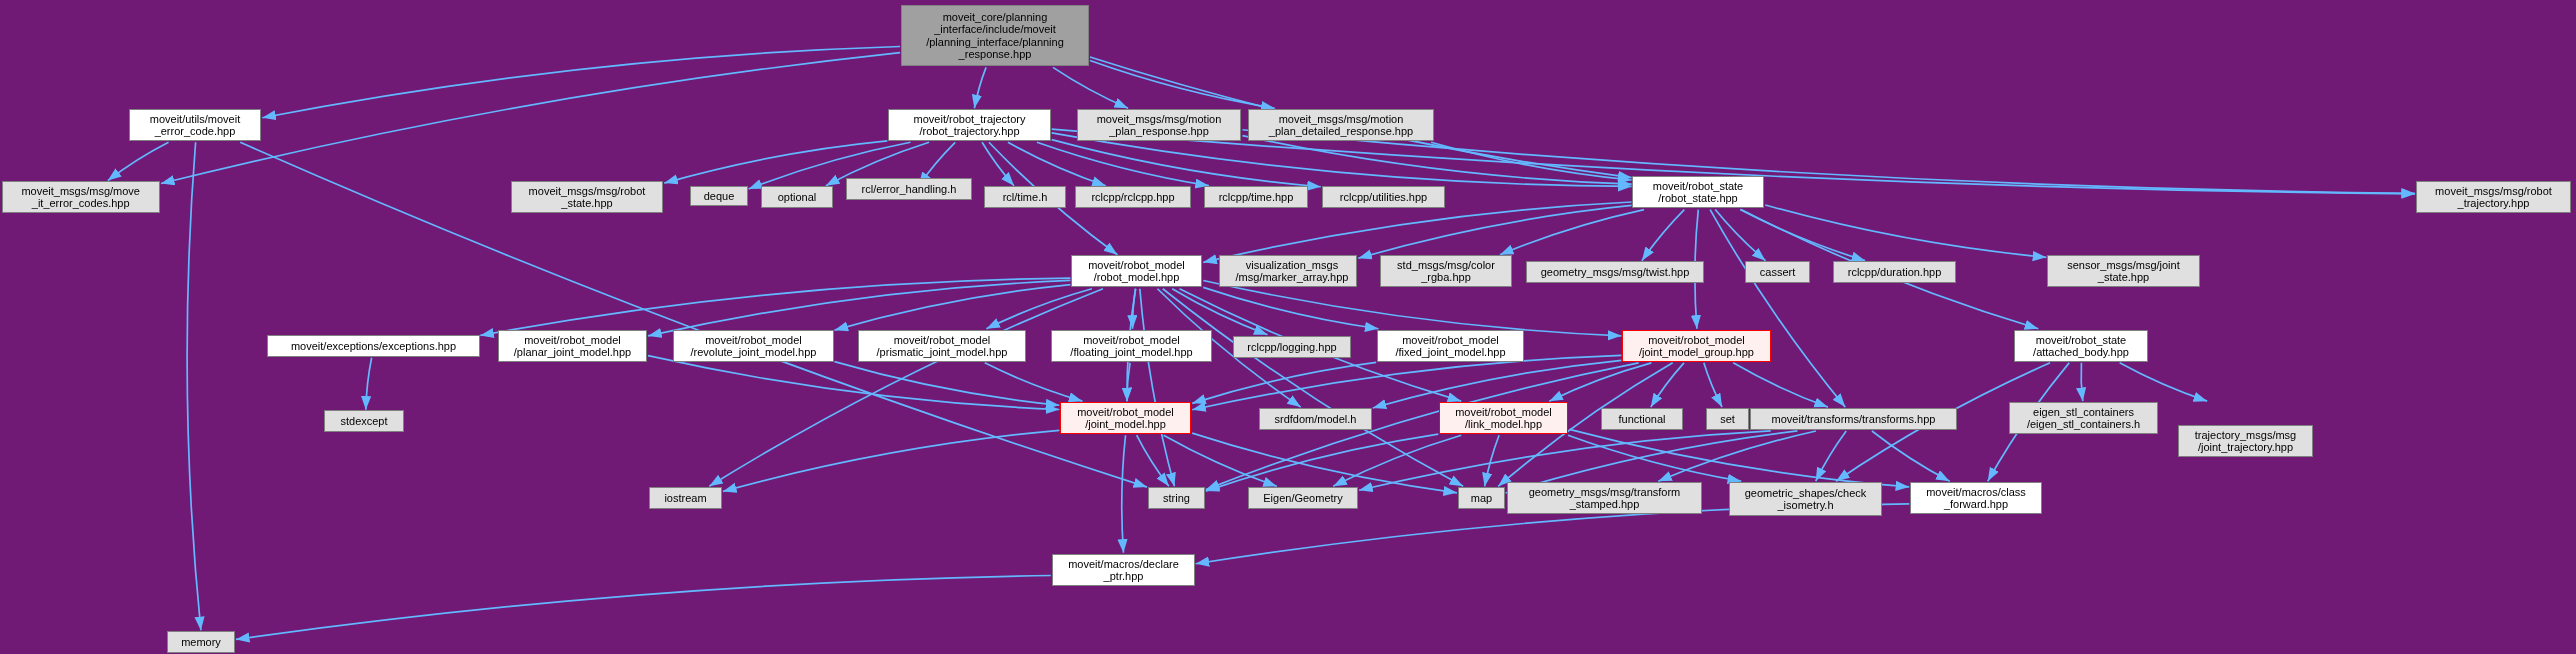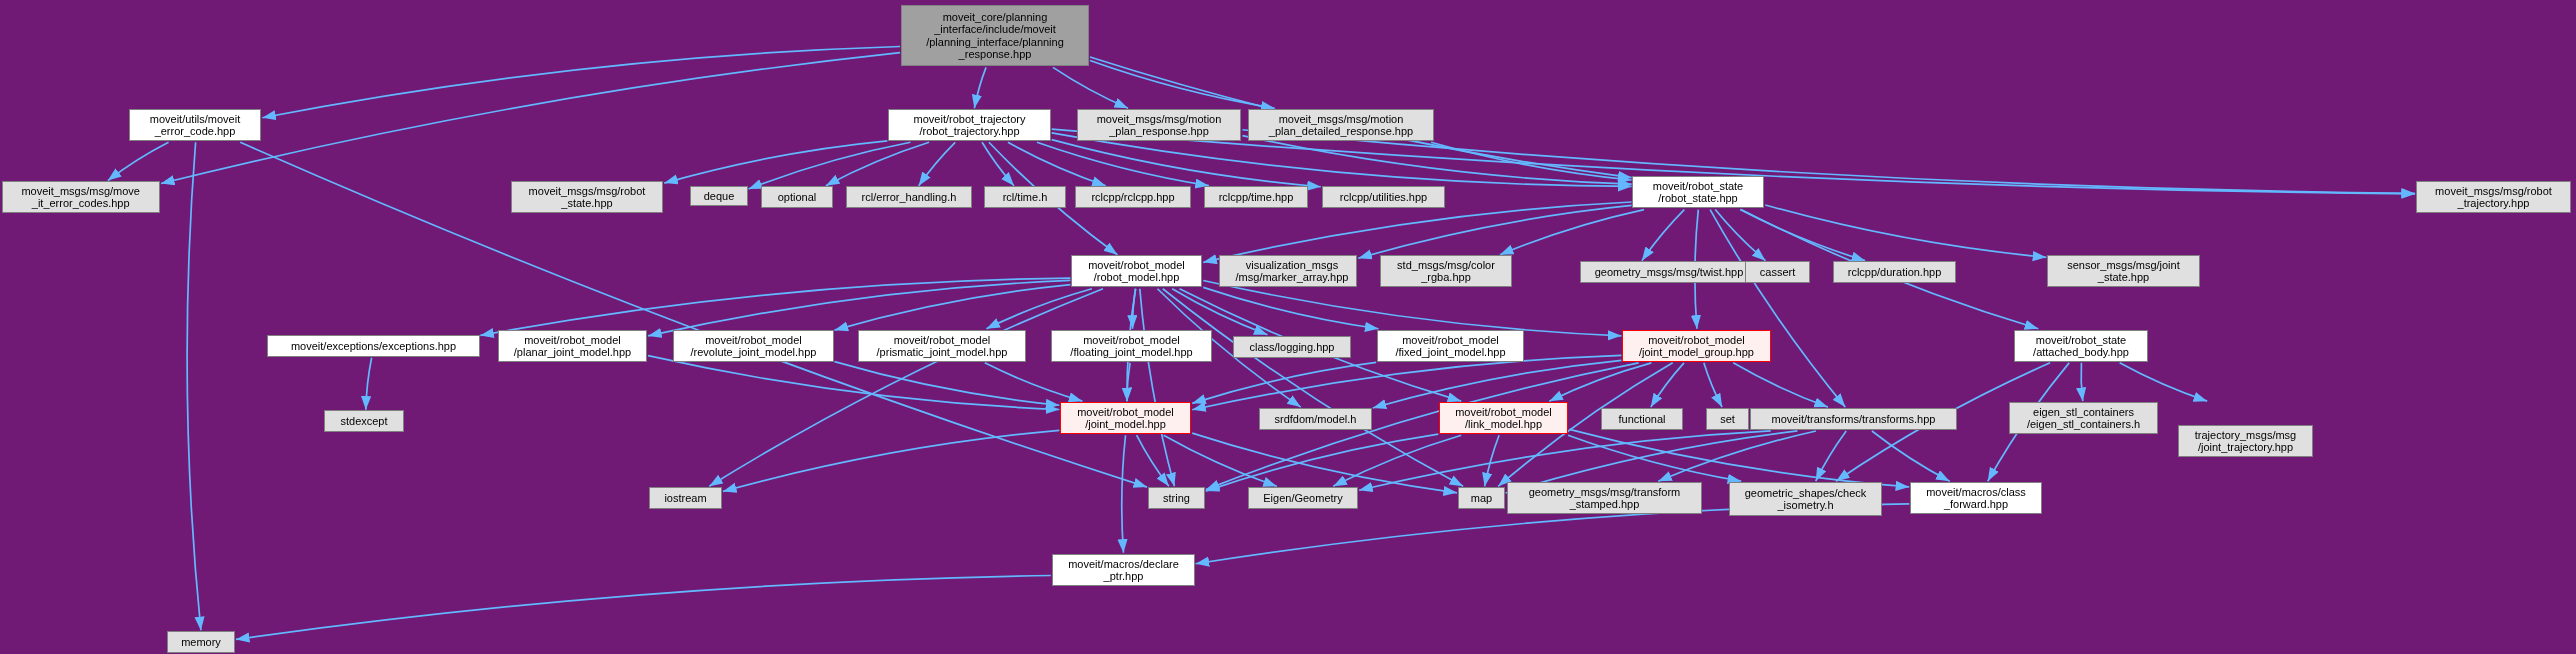--- a/index.html
+++ b/index.html
@@ -121,50 +121,50 @@
       <div class="node" style="left: 1077px; top: 109px; width: 164px; height: 32px; font-size: 11px;"><span>moveit_msgs/msg/motion
 _plan_response.hpp</span></div>
       <div class="node" style="left: 1248px; top: 109px; width: 186px; height: 32px; font-size: 11px;"><span>moveit_msgs/msg/motion
 _plan_detailed_response.hpp</span></div>
       <div class="node" style="left: 1.7px; top: 181px; width: 158px; height: 32px; font-size: 11px;"><span>moveit_msgs/msg/move
 _it_error_codes.hpp</span></div>
       <div class="node" style="left: 511px; top: 181px; width: 152px; height: 32px; font-size: 11px;"><span>moveit_msgs/msg/robot
 _state.hpp</span></div>
       <div class="node" style="left: 690px; top: 186px; width: 58px; height: 20px; font-size: 11px;"><span>deque</span></div>
       <div class="node" style="left: 761px; top: 186px; width: 72px; height: 22px; font-size: 11px;"><span>optional</span></div>
-      <div class="node" style="left: 846px; top: 186px; width: 126px; height: 22px; font-size: 11px;"><span>rcl/error_handling.h</span></div>
+      <div class="node" style="left: 846px; top: 178px; width: 126px; height: 22px; font-size: 11px;"><span>rcl/error_handling.h</span></div>
       <div class="node" style="left: 984px; top: 186px; width: 82px; height: 22px; font-size: 11px;"><span>rcl/time.h</span></div>
       <div class="node" style="left: 1075px; top: 186px; width: 116px; height: 22px; font-size: 11px;"><span>rclcpp/rclcpp.hpp</span></div>
       <div class="node" style="left: 1204px; top: 186px; width: 104px; height: 22px; font-size: 11px;"><span>rclcpp/time.hpp</span></div>
       <div class="node" style="left: 1322px; top: 186px; width: 123px; height: 22px; font-size: 11px;"><span>rclcpp/utilities.hpp</span></div>
       <div class="node white" style="left: 1632px; top: 176px; width: 132px; height: 32px; font-size: 11px;"><span>moveit/robot_state
 /robot_state.hpp</span></div>
       <div class="node" style="left: 2416px; top: 181px; width: 155px; height: 32px; font-size: 11px;"><span>moveit_msgs/msg/robot
 _trajectory.hpp</span></div>
       <div class="node white" style="left: 1071px; top: 255px; width: 131px; height: 32px; font-size: 11px;"><span>moveit/robot_model
 /robot_model.hpp</span></div>
       <div class="node" style="left: 1219px; top: 255px; width: 138px; height: 32px; font-size: 11px; padding-left: 8px;"><span>visualization_msgs
 /msg/marker_array.hpp</span></div>
       <div class="node" style="left: 1380px; top: 255px; width: 132px; height: 32px; font-size: 11px;"><span>std_msgs/msg/color
 _rgba.hpp</span></div>
-      <div class="node" style="left: 1580px; top: 261px; width: 178px; height: 22px; font-size: 11px;"><span>geometry_msgs/msg/twist.hpp</span></div>
+      <div class="node" style="left: 1526px; top: 261px; width: 178px; height: 22px; font-size: 11px;"><span>geometry_msgs/msg/twist.hpp</span></div>
       <div class="node" style="left: 1745px; top: 261px; width: 65px; height: 22px; font-size: 11px;"><span>cassert</span></div>
       <div class="node" style="left: 1833px; top: 261px; width: 123px; height: 22px; font-size: 11px;"><span>rclcpp/duration.hpp</span></div>
       <div class="node" style="left: 2047px; top: 255px; width: 153px; height: 32px; font-size: 11px;"><span>sensor_msgs/msg/joint
 _state.hpp</span></div>
       <div class="node white" style="left: 267px; top: 335px; width: 213px; height: 22px; font-size: 11px;"><span>moveit/exceptions/exceptions.hpp</span></div>
       <div class="node white" style="left: 498px; top: 330px; width: 149px; height: 32px; font-size: 11px;"><span>moveit/robot_model
 /planar_joint_model.hpp</span></div>
       <div class="node white" style="left: 673px; top: 330px; width: 161px; height: 32px; font-size: 11px;"><span>moveit/robot_model
 /revolute_joint_model.hpp</span></div>
       <div class="node white" style="left: 858px; top: 330px; width: 168px; height: 32px; font-size: 11px;"><span>moveit/robot_model
 /prismatic_joint_model.hpp</span></div>
       <div class="node white" style="left: 1051px; top: 330px; width: 161px; height: 32px; font-size: 11px;"><span>moveit/robot_model
 /floating_joint_model.hpp</span></div>
-      <div class="node" style="left: 1233px; top: 336px; width: 118px; height: 22px; font-size: 11px;"><span>class/logging.hpp</span></div>
+      <div class="node" style="left: 1233px; top: 336px; width: 118px; height: 22px; font-size: 11px;"><span>rclcpp/logging.hpp</span></div>
       <div class="node white" style="left: 1377px; top: 330px; width: 147px; height: 32px; font-size: 11px;"><span>moveit/robot_model
 /fixed_joint_model.hpp</span></div>
       <div class="node hl" style="left: 1622px; top: 330px; width: 149px; height: 32px; font-size: 11px;"><span>moveit/robot_model
 /joint_model_group.hpp</span></div>
       <div class="node white" style="left: 2014px; top: 330px; width: 134px; height: 32px; font-size: 11px;"><span>moveit/robot_state
 /attached_body.hpp</span></div>
       <div class="node" style="left: 324px; top: 410px; width: 80px; height: 22px; font-size: 11px;"><span>stdexcept</span></div>
       <div class="node hl" style="left: 1060px; top: 402px; width: 131px; height: 32px; font-size: 11px;"><span>moveit/robot_model
 /joint_model.hpp</span></div>
       <div class="node" style="left: 1259px; top: 408px; width: 113px; height: 22px; font-size: 11px;"><span>srdfdom/model.h</span></div>

